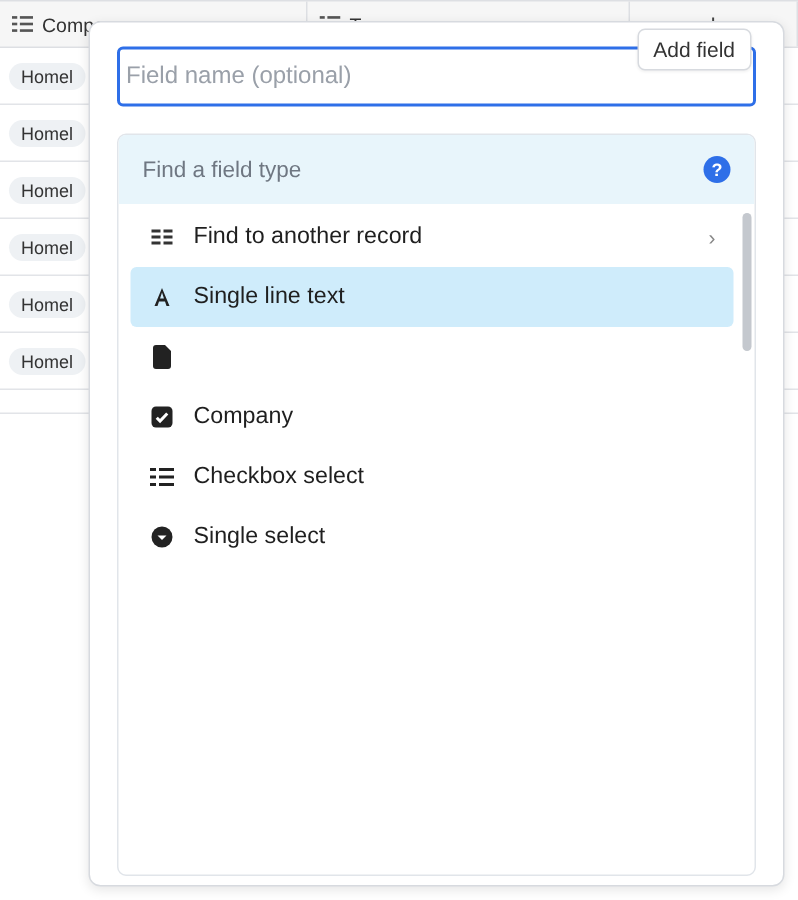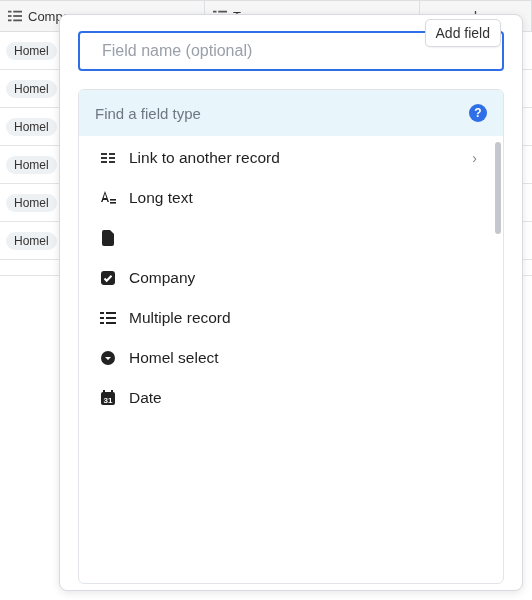--- a/index.html
+++ b/index.html
@@ -104,21 +104,21 @@
     display: flex;
     flex-direction: column;
     padding: 16px 18px 6px 18px;
   }
 
   .fieldname-input {
     width: 100%;
     height: 40px;
     border: 2px solid #2e6fe8;
     border-radius: 4px;
-    padding: 0 22px;
+    padding: 0 4px;
     font-size: 16px;
     color: #333;
     outline: none;
   }
   .fieldname-input::placeholder { color: #9aa0a9; }
 
   .type-panel {
     margin-top: 18px;
     border: 1px solid #e1e5ea;
     border-radius: 6px;
@@ -321,33 +321,33 @@
 
     <div class="type-list-wrap">
       <div class="type-list">
 
         <div class="type-item">
           <span class="icon">
             <svg viewBox="0 0 16 16" fill="#333">
                 <use href="#i-link"></use>
               </svg>
           </span>
-          <span>Link to another record</span>
+          <span>Find to another record</span>
           <span class="chevron">›</span>
         </div>
 
-
-        <div class="type-item">
+        <div class="type-item selected">
           <span class="icon">
             <svg viewBox="0 0 16 16" fill="#222">
-                <use href="#i-longtext"></use>
-              </svg>
-          </span>
-          <span>Long text</span>
-        </div>
+                <use href="#i-singleline"></use>
+              </svg>
+          </span>
+          <span>Single line text</span>
+        </div>
+
 
         <div class="type-item">
           <span class="icon">
             <svg viewBox="0 0 16 16" fill="#222">
                 <use href="#i-attachment"></use>
               </svg>
           </span>
         </div>
 
         <div class="type-item">
@@ -358,40 +358,32 @@
           </span>
           <span>Company</span>
         </div>
 
         <div class="type-item">
           <span class="icon">
             <svg viewBox="0 0 16 14" fill="#222">
                 <use href="#i-multiselect"></use>
               </svg>
           </span>
-          <span>Multiple record</span>
+          <span>Checkbox select</span>
         </div>
 
         <div class="type-item">
           <span class="icon">
             <svg viewBox="0 0 16 16" fill="#222">
                 <use href="#i-singlesel"></use>
               </svg>
           </span>
-          <span>Homel select</span>
-        </div>
-
-
-        <div class="type-item">
-          <span class="icon">
-            <svg viewBox="0 0 16 16" fill="#222">
-                <use href="#i-date"></use>
-              </svg>
-          </span>
-          <span>Date</span>
-        </div>
+          <span>Single select</span>
+        </div>
+
+
 
       </div>
       <div class="fake-scrollbar"></div>
     </div>
   </div>
 
 </div>
 
 </body></html>

